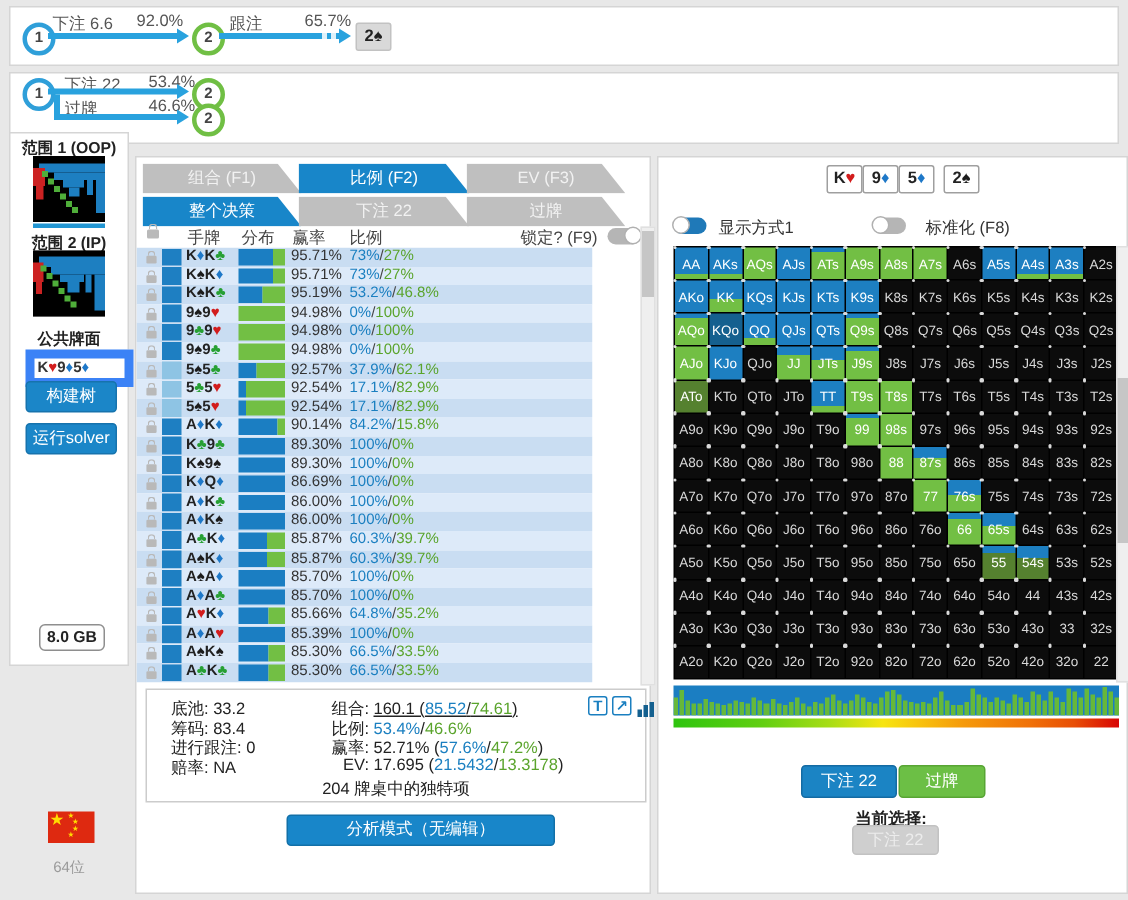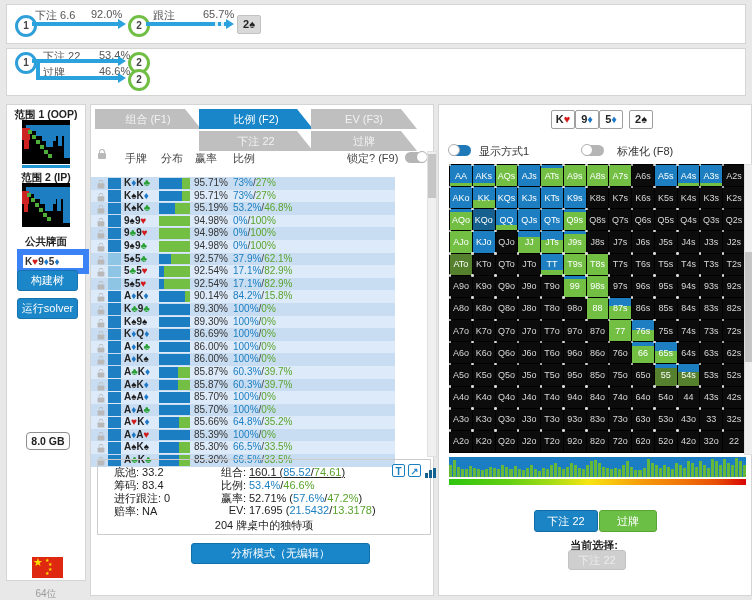--- a/index.html
+++ b/index.html
@@ -16,21 +16,21 @@
   .node.green{border:3px solid #70bf44}
   .flbl{position:absolute;color:#555;font-size:11px;white-space:nowrap}
   .fline{position:absolute;height:4px;background:#29a2de}
   .fline.vert{width:4px}
   .fline.dash{background:repeating-linear-gradient(90deg,#29a2de 0 3px,rgba(41,162,222,.15) 3px 6px)}
   .ahead{position:absolute;width:0;height:0;border-top:5px solid transparent;border-bottom:5px solid transparent;border-left:8px solid #29a2de}
   .cardbadge{position:absolute;width:22px;height:17px;background:#d9d9d9;border:1px solid #c2c2c2;border-radius:2px;
              font-weight:bold;font-size:11px;color:#222;text-align:center;line-height:17px}
 
   
-  #sidebar{left:6px;top:104px;width:80px;height:477px}
+  #sidebar{left:6px;top:88px;width:80px;height:356px}
   .side-label{position:absolute;width:100%;text-align:center;font-weight:bold;color:#222;font-size:10.5px}
   .thumb{position:absolute;left:15px;width:48px;height:44px;background:#000}
   .thumb svg{display:block}
   .bluestrip{position:absolute;left:15px;width:48px;height:3px;background:#2196d3}
   .boardinput{position:absolute;left:10px;top:144px;width:58px;height:13px;background:#fff;border:6px solid #3b82f6;
               font-size:10px;font-weight:bold;line-height:13px;padding-left:2px;white-space:nowrap}
   .sbtn{position:absolute;left:10px;width:59px;height:19px;background:#1b86c8;border:1px solid #1673ad;border-radius:3px;
         color:#fff;font-size:11px;text-align:center;line-height:18px}
   .membtn{position:absolute;left:19px;top:327px;width:42px;height:16px;background:#fdfdfd;border:1px solid #8e8e8e;
           border-radius:4px;font-weight:bold;color:#222;text-align:center;line-height:16px;font-size:10.5px}
@@ -46,21 +46,21 @@
   .tab.active{background:#1886c9;color:#fff}
   .thead{position:absolute;top:46px;left:0;width:100%;height:30px;font-size:11px;color:#444}
   .thead span{position:absolute;white-space:nowrap}
   .lock{position:relative;display:inline-block;width:8px;height:6px;background:#b9b9b9;border-radius:1px}
   .lock::before{content:"";position:absolute;top:-4px;left:1px;width:4px;height:3px;border:1.5px solid #b9b9b9;border-bottom:none;border-radius:3px 3px 0 0}
   .toggle{position:absolute;width:22px;height:11px;border-radius:6px;background:#b5b5b5}
   .toggle .knob{position:absolute;width:12px;height:12px;border-radius:50%;background:#fff;border:1px solid #b0b0b0;top:-1px;box-sizing:border-box}
   .toggle.on{background:#1f79b8}
   .knob.left{left:-1px}.knob.right{right:-1px}
 
-  #rows{position:absolute;left:0;top:72px;width:304px;height:290px;overflow:hidden}
+  #rows{position:absolute;left:0;top:60px;width:304px;height:290px;overflow:hidden}
   .row{position:relative;height:12.6px;font-size:10px}
   .row:nth-child(odd){background:#c9ddf2}
   .row:nth-child(even){background:#ddeaf9}
   .row .lk{position:absolute;left:6px;top:3px;transform:scale(.85)}
   .wbar{position:absolute;left:17px;top:.5px;width:13px;height:11.6px;background:#1e7fc2}
   .wbar.l{background:#8ec4e4}
   .hand{position:absolute;left:33px;top:0;line-height:12.6px;font-weight:bold;color:#222;white-space:nowrap}
   .s-s{color:#1c1c1c}.s-h{color:#d21c1c}.s-d{color:#1e78c8}.s-c{color:#27a033}
   .rbar{position:absolute;left:68px;top:1px;width:31px;height:10.6px;display:flex}
   .rbar i{display:block;height:100%}
@@ -207,20 +207,21 @@
     <span class="sm" style="left:16px;top:9px">★</span>
       <span class="sm" style="left:13px;top:13px">★</span>
   </div>
   <div class="bits">64位</div>
 </div>
 
 <div class="panel" id="center">
   <div class="tab" style="left:4px;top:4px;width:106px">组合 (F1)</div>
   <div class="tab active" style="left:108px;top:4px;width:114px">比例 (F2)</div>
   <div class="tab" style="left:220px;top:4px;width:106px">EV (F3)</div>
+  <div class="tab active" style="left:4px;top:26px;width:106px">整个决策</div>
   <div class="tab" style="left:108px;top:26px;width:114px">下注 22</div>
   <div class="tab" style="left:220px;top:26px;width:106px">过牌</div>
 
   <div class="thead">
     <span style="left:7px;top:2px">
         <span class="lock"></span>
       </span>
     <span style="left:34px">手牌</span>
     <span style="left:70px">分布</span>
     <span style="left:104px">赢率</span>

